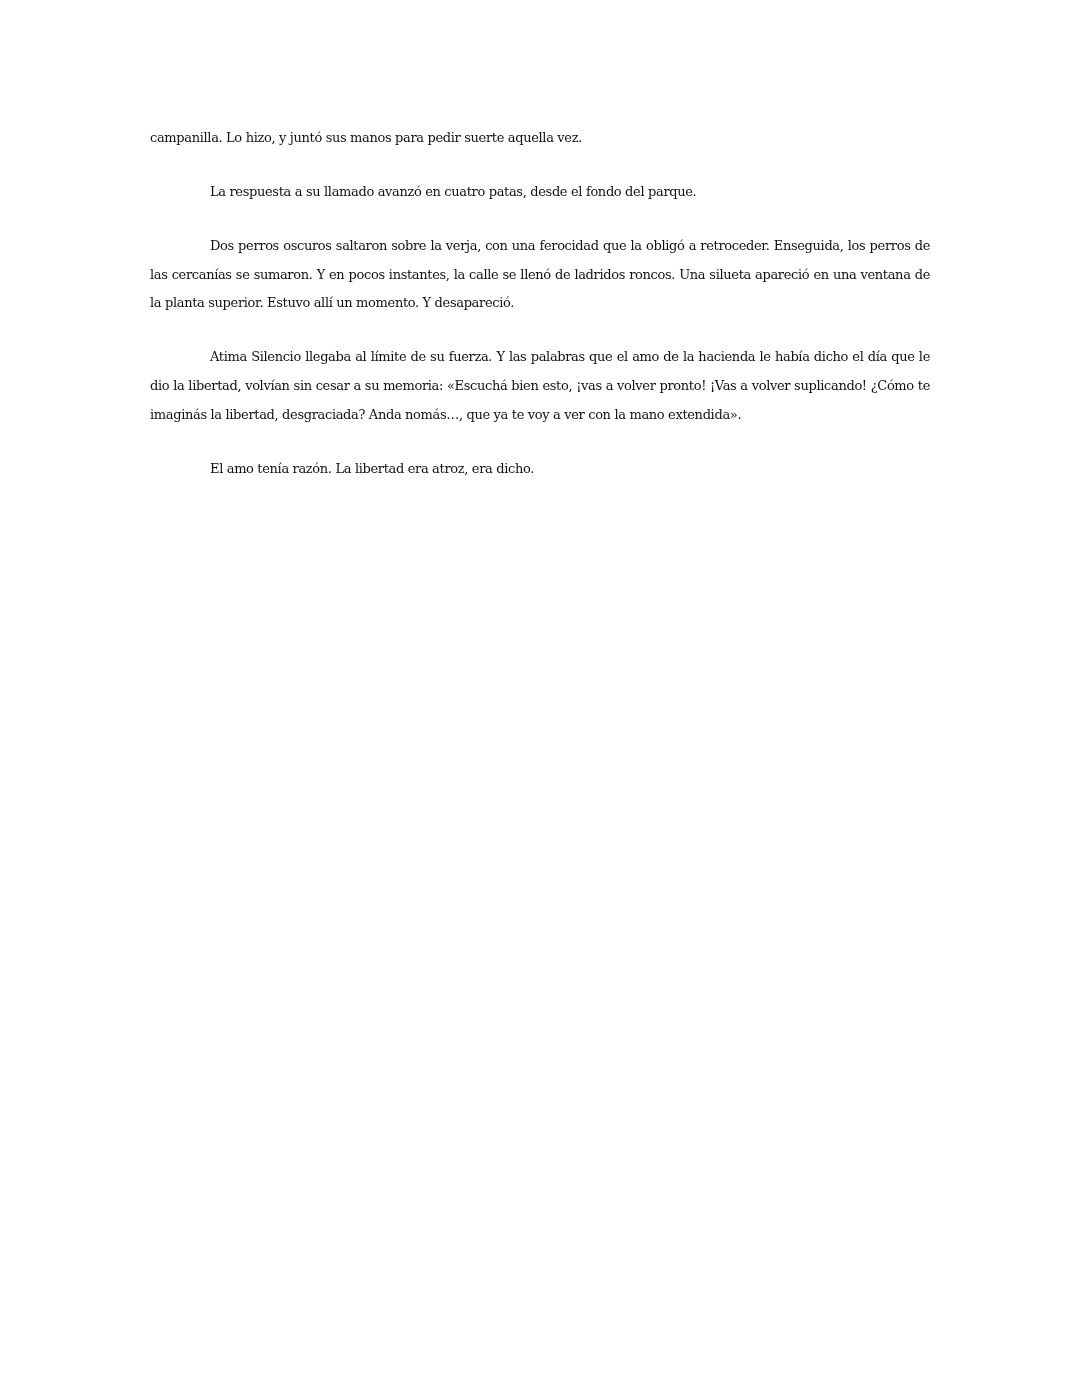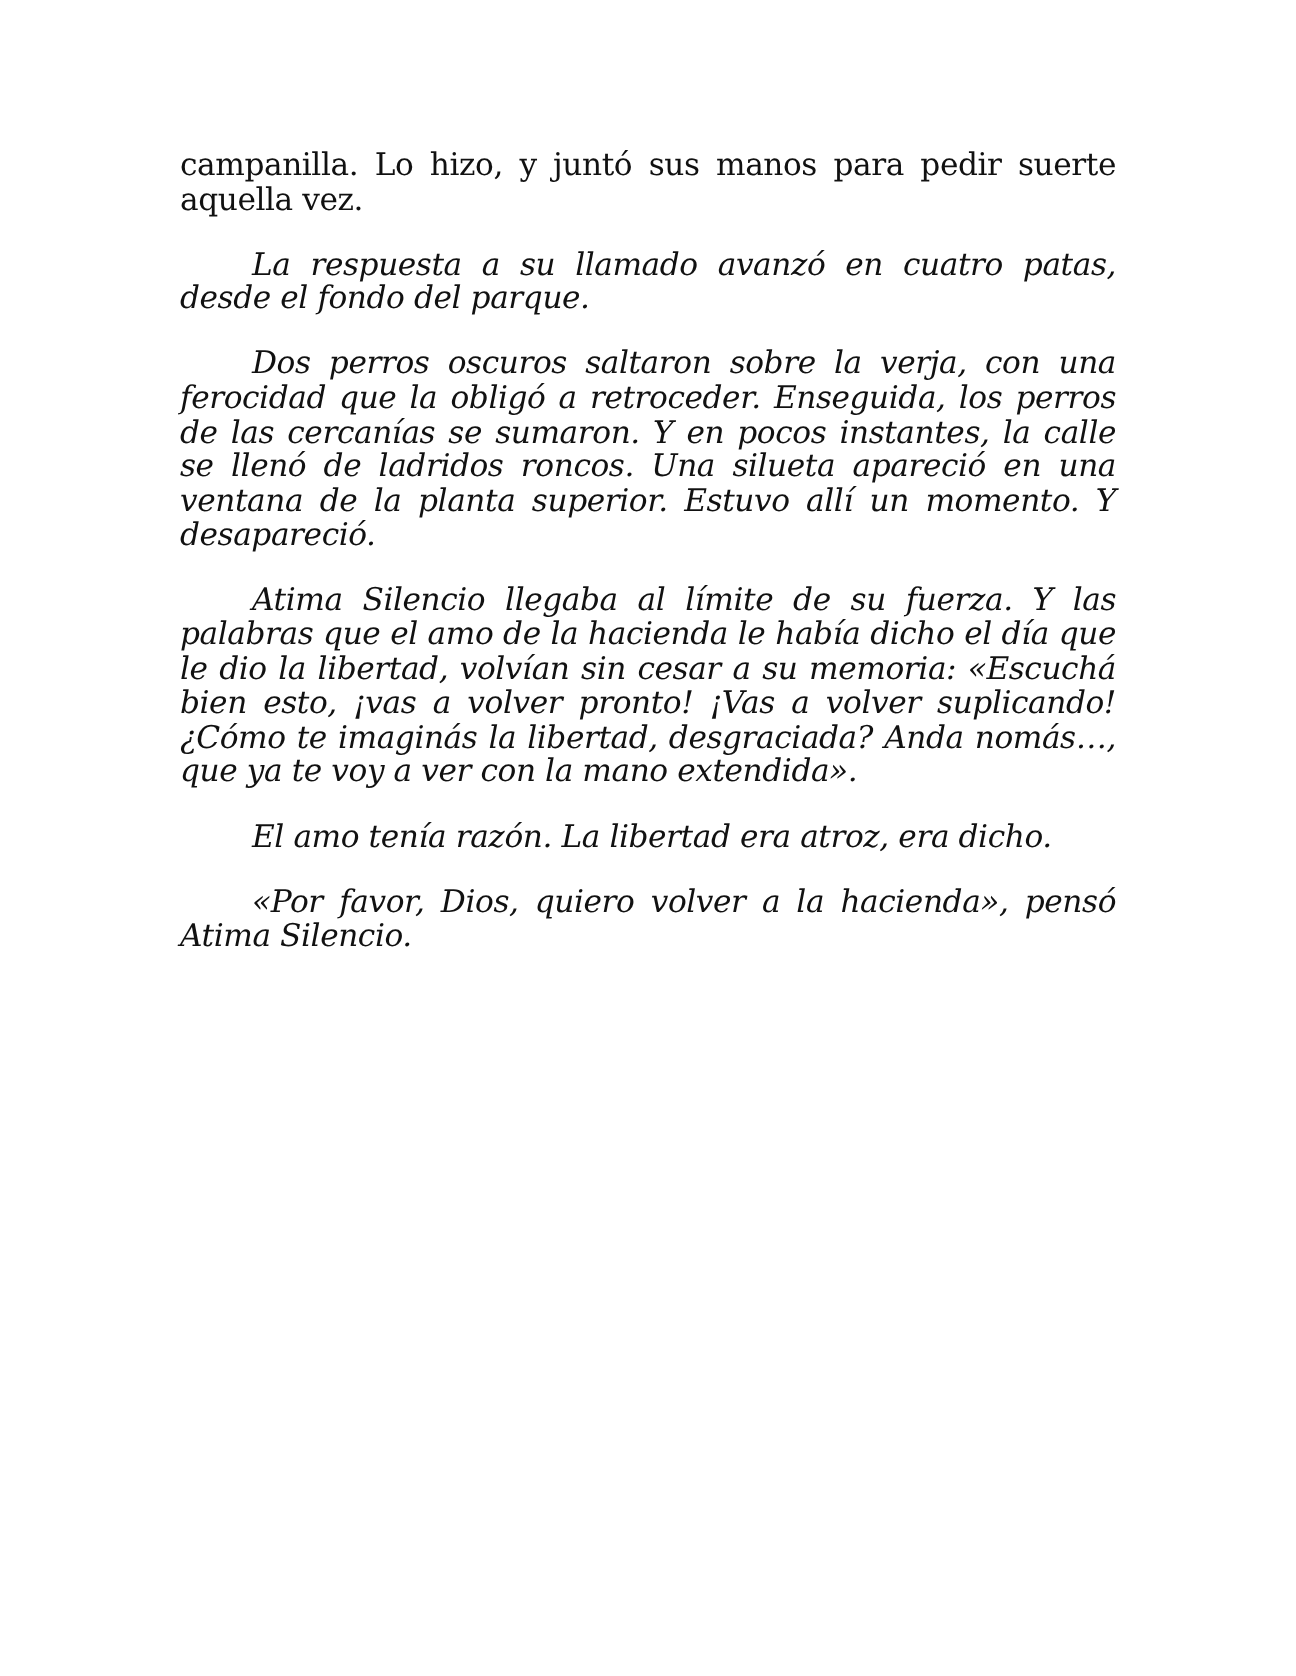--- a/index.html
+++ b/index.html
@@ -12,40 +12,38 @@
       height: 1397px;
       position: relative;
       overflow: hidden;
     }
     .page {
       position: absolute;
       left: 150px;
       top: 124px;
       width: 780px;
       font-family: "DejaVu Serif", "Liberation Serif", serif;
-      font-size: 26px;
+      font-size: 13px;
       line-height: 28.6px;
       color: #111111;
       letter-spacing: -0.35px;
     }
     .para {
       margin: 0 0 25.5px 0;
       text-align: justify;
     }
     .para.indent {
       text-indent: 60px;
-      font-style: italic;
     }
     .para.last-line-left {
       text-align-last: left;
     }
   </style>
 </head>
 <body>
 
 <div class="page">
   <p class="para last-line-left">campanilla. Lo hizo, y juntó sus manos para pedir suerte aquella vez.</p>
   <p class="para indent last-line-left">La respuesta a su llamado avanzó en cuatro patas, desde el fondo del parque.</p>
   <p class="para indent last-line-left">Dos perros oscuros saltaron sobre la verja, con una ferocidad que la obligó a retroceder. Enseguida, los perros de las cercanías se sumaron. Y en pocos instantes, la calle se llenó de ladridos roncos. Una silueta apareció en una ventana de la planta superior. Estuvo allí un momento. Y desapareció.</p>
   <p class="para indent last-line-left">Atima Silencio llegaba al límite de su fuerza. Y las palabras que el amo de la hacienda le había dicho el día que le dio la libertad, volvían sin cesar a su memoria: «Escuchá bien esto, ¡vas a volver pronto! ¡Vas a volver suplicando! ¿Cómo te imaginás la libertad, desgraciada? Anda nomás…, que ya te voy a ver con la mano extendida».</p>
   <p class="para indent last-line-left">El amo tenía razón. La libertad era atroz, era dicho.</p>
-  <p class="para indent last-line-left">«Por favor, Dios, quiero volver a la hacienda», pensó Atima Silencio.</p>
 </div>
 
 </body></html>

